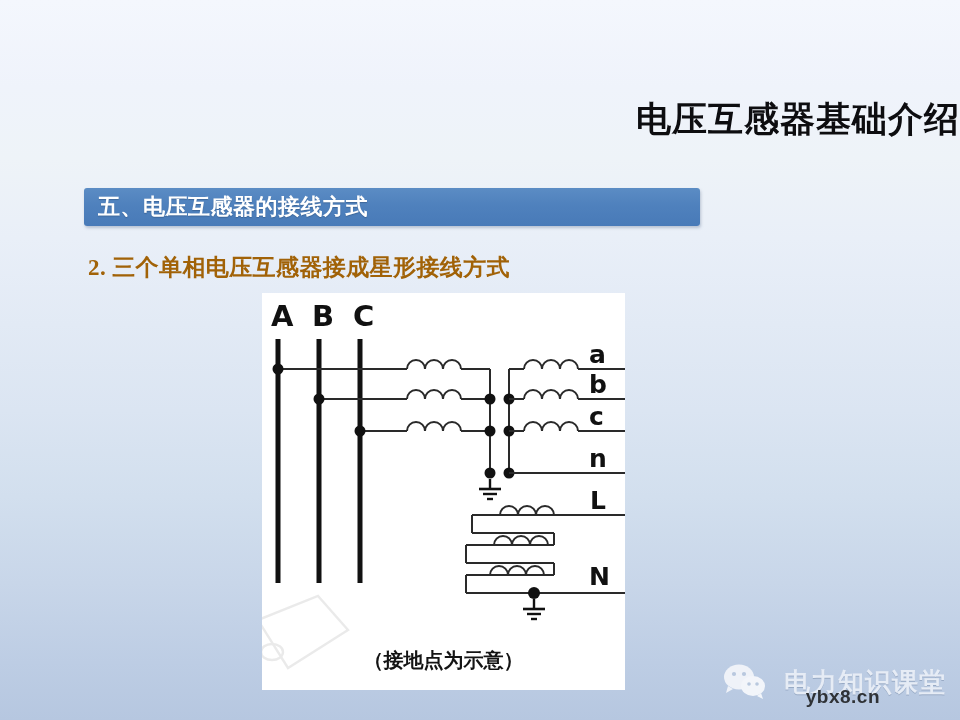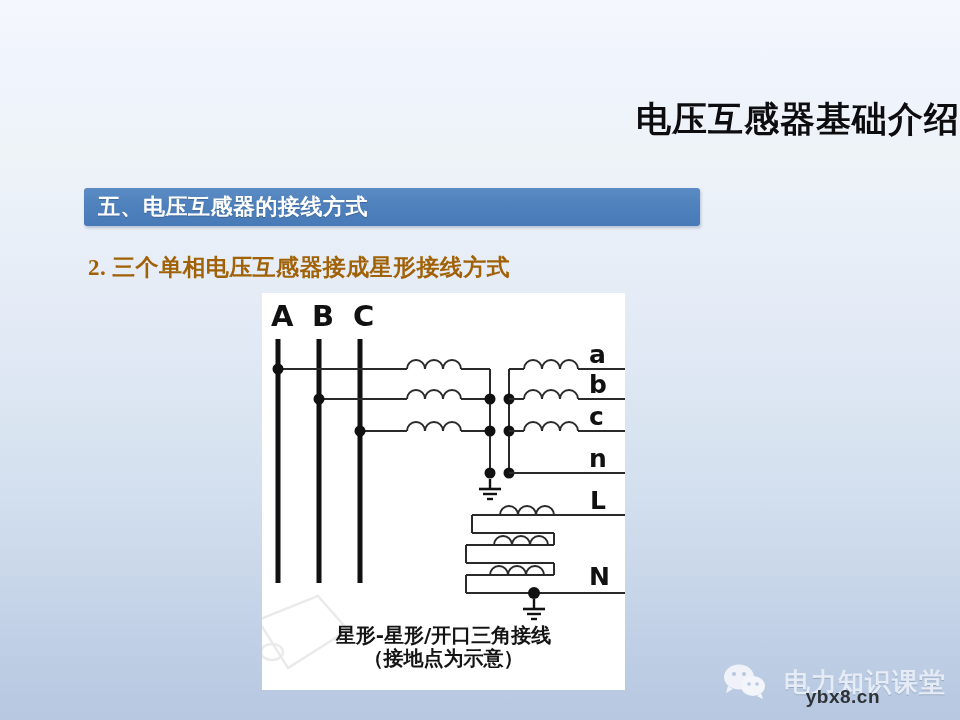--- a/index.html
+++ b/index.html
@@ -70,21 +70,21 @@
 
   .fig-caption{
     position:absolute;left:0;right:0;bottom:18px;
     text-align:center;
     color:#141414;
     font-weight:bold;
     font-family:"DejaVu Sans","Liberation Sans",sans-serif;
     line-height:1.22;
   }
   .fig-caption .cap1{font-size:20px;display:block;}
-  .fig-caption .cap2{font-size:20px;display:block;font-family:Liberation Mono, monospace;}
+  .fig-caption .cap2{font-size:20px;display:block;}
 
   
   .panel-ghost{
     position:absolute;left:-14px;bottom:4px;
     width:110px;height:96px;opacity:.5;
   }
 
   
   .wm{
     position:absolute;right:14px;bottom:18px;
@@ -216,21 +216,20 @@
       <line x1="204" y1="282" x2="204" y2="300" stroke="#2a2a2a" stroke-width="2"></line>
       <line x1="204" y1="300" x2="363" y2="300" stroke="#2a2a2a" stroke-width="2"></line>
 
       <circle cx="272" cy="300" r="6" fill="#111"></circle>
       <use href="#gnd" x="272" y="306"></use>
 
       <text x="327" y="292" font-family="DejaVu Sans, sans-serif" font-size="25" font-weight="bold" fill="#111">N</text>
     </svg>
 
     <div class="fig-caption">
-      <span class="cap1">星形-星形/开口三角接线</span>
       <span class="cap2">（接地点为示意）</span>
     </div>
   </div>
 
   <div class="wm">
     <svg class="wm-logo" viewBox="0 0 46 40">
       <ellipse cx="17" cy="15" rx="15" ry="12.5" fill="#f2f5fa"></ellipse>
       <path d="M6 24 L4 31 L11 27 Z" fill="#f2f5fa"></path>
       <circle cx="12" cy="12" r="2.1" fill="#b9c8de"></circle>
       <circle cx="22" cy="12" r="2.1" fill="#b9c8de"></circle>

